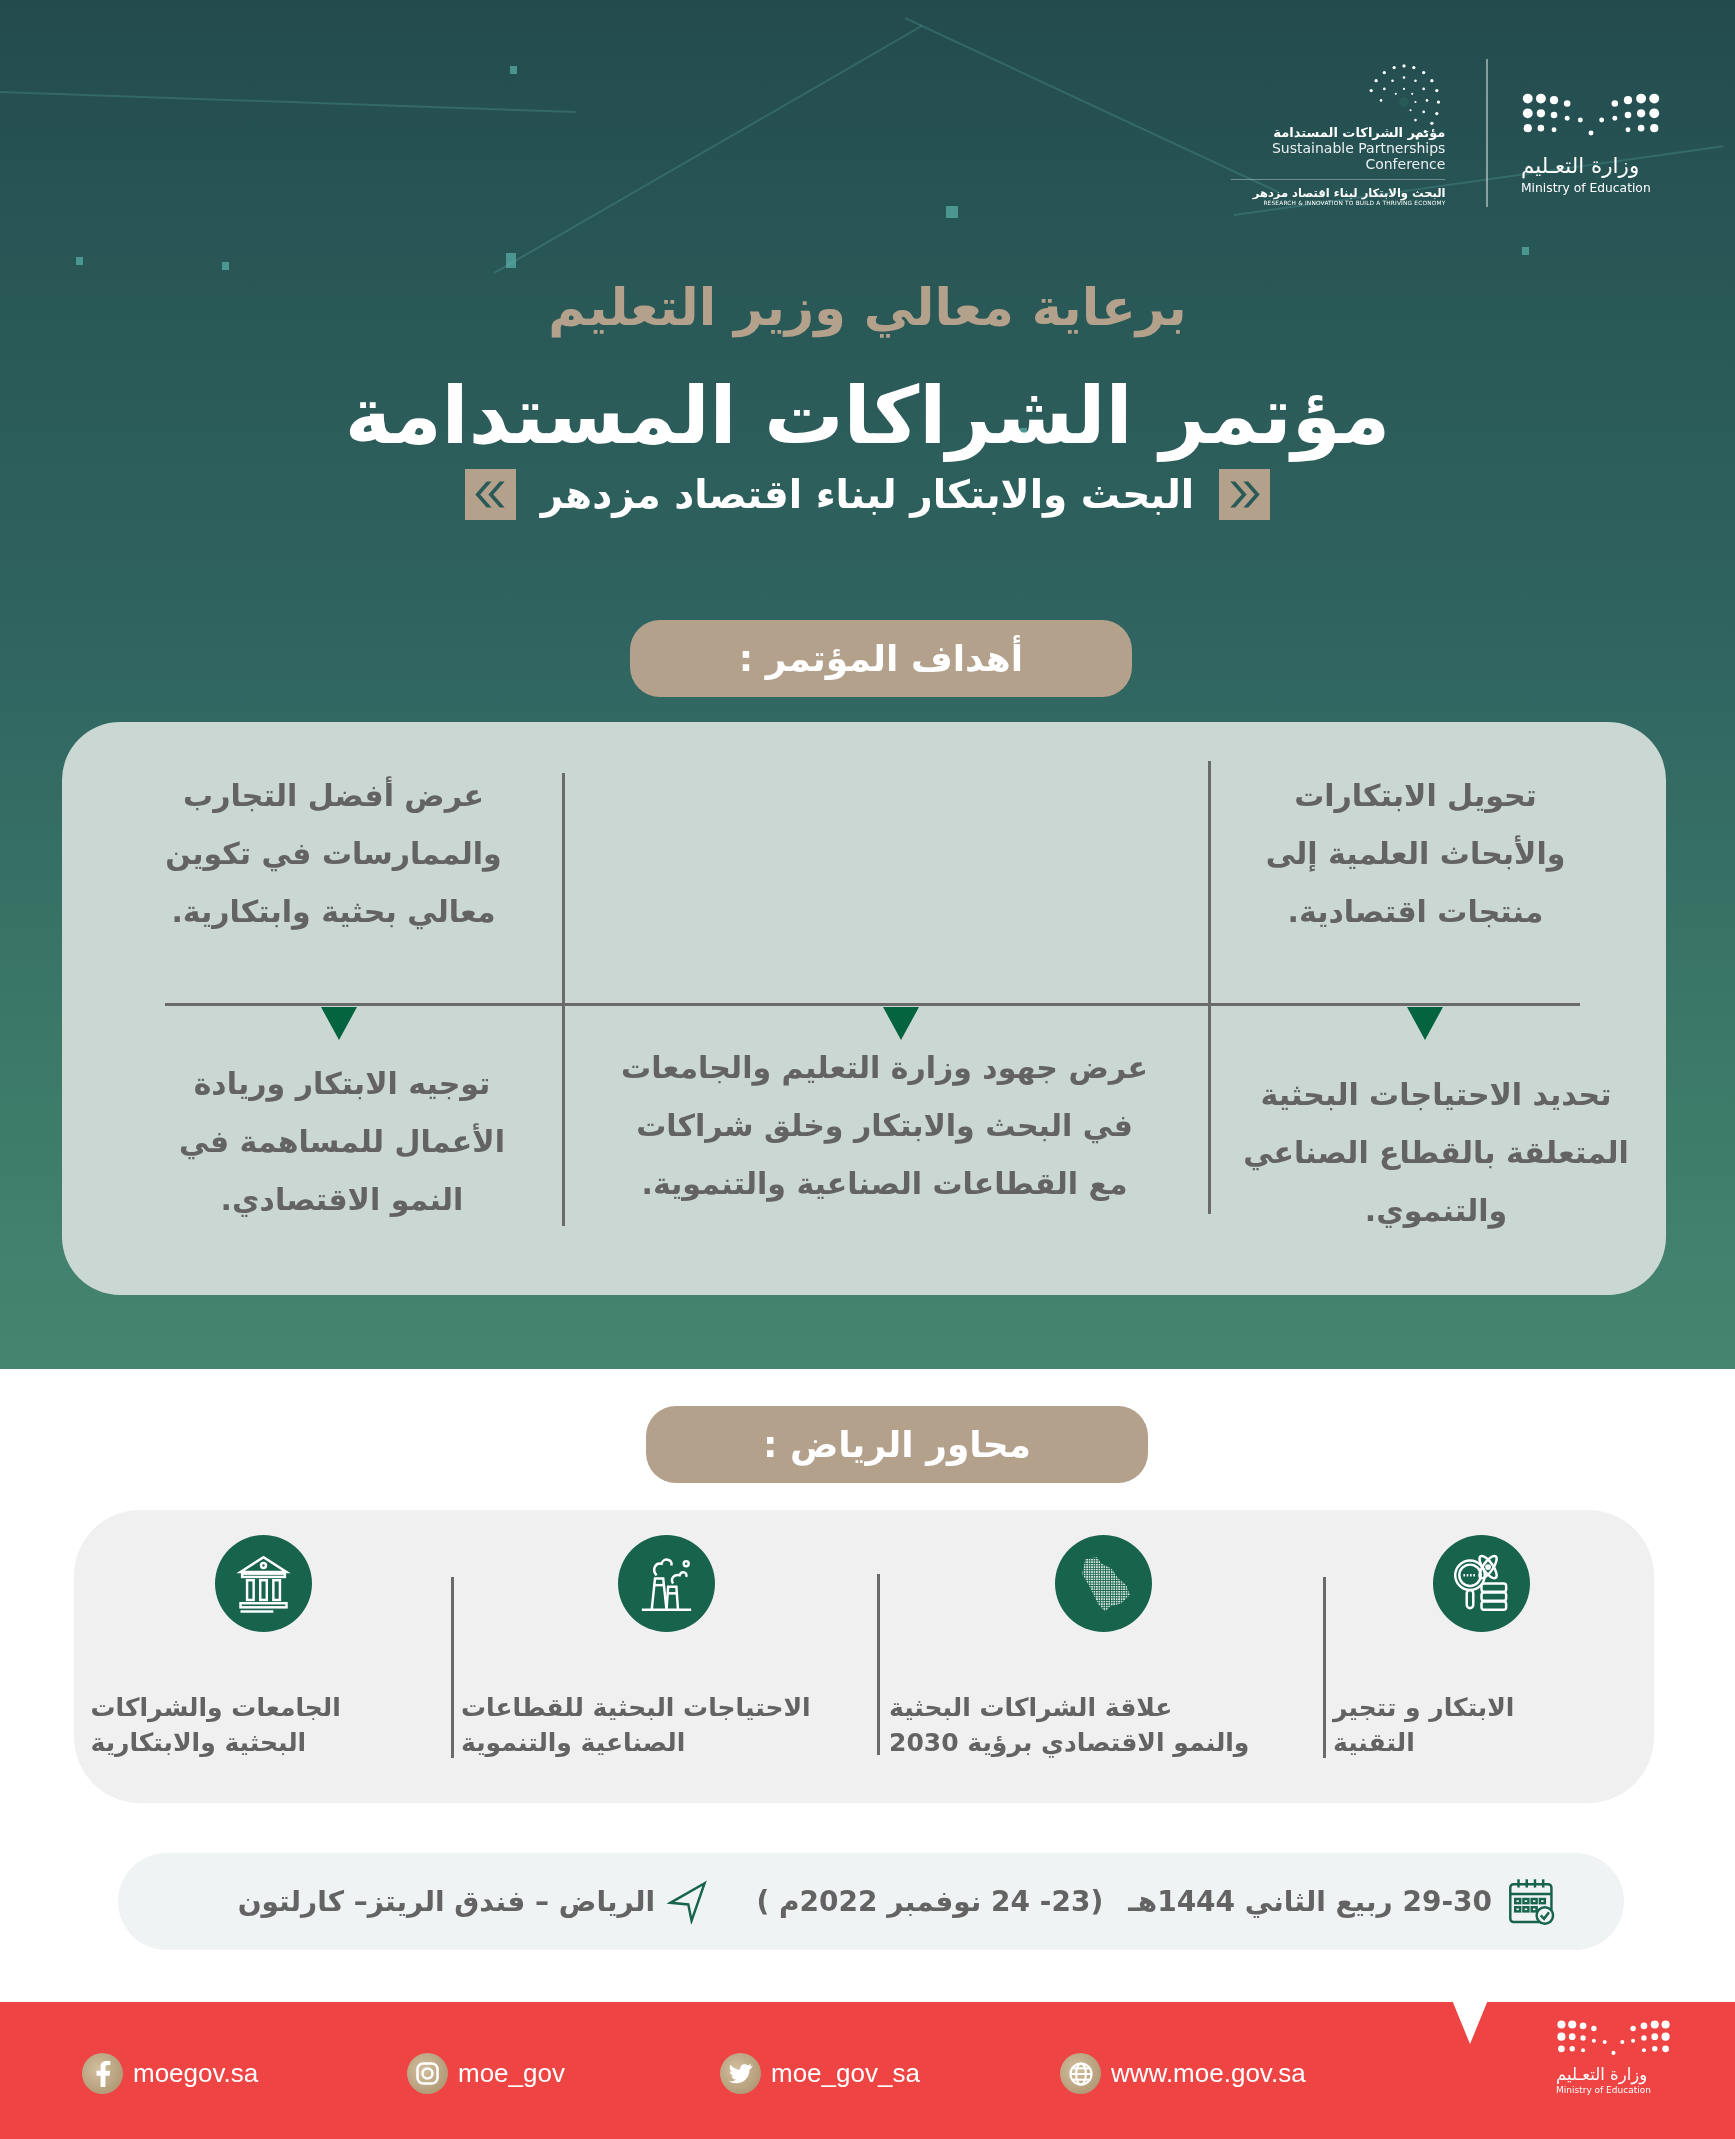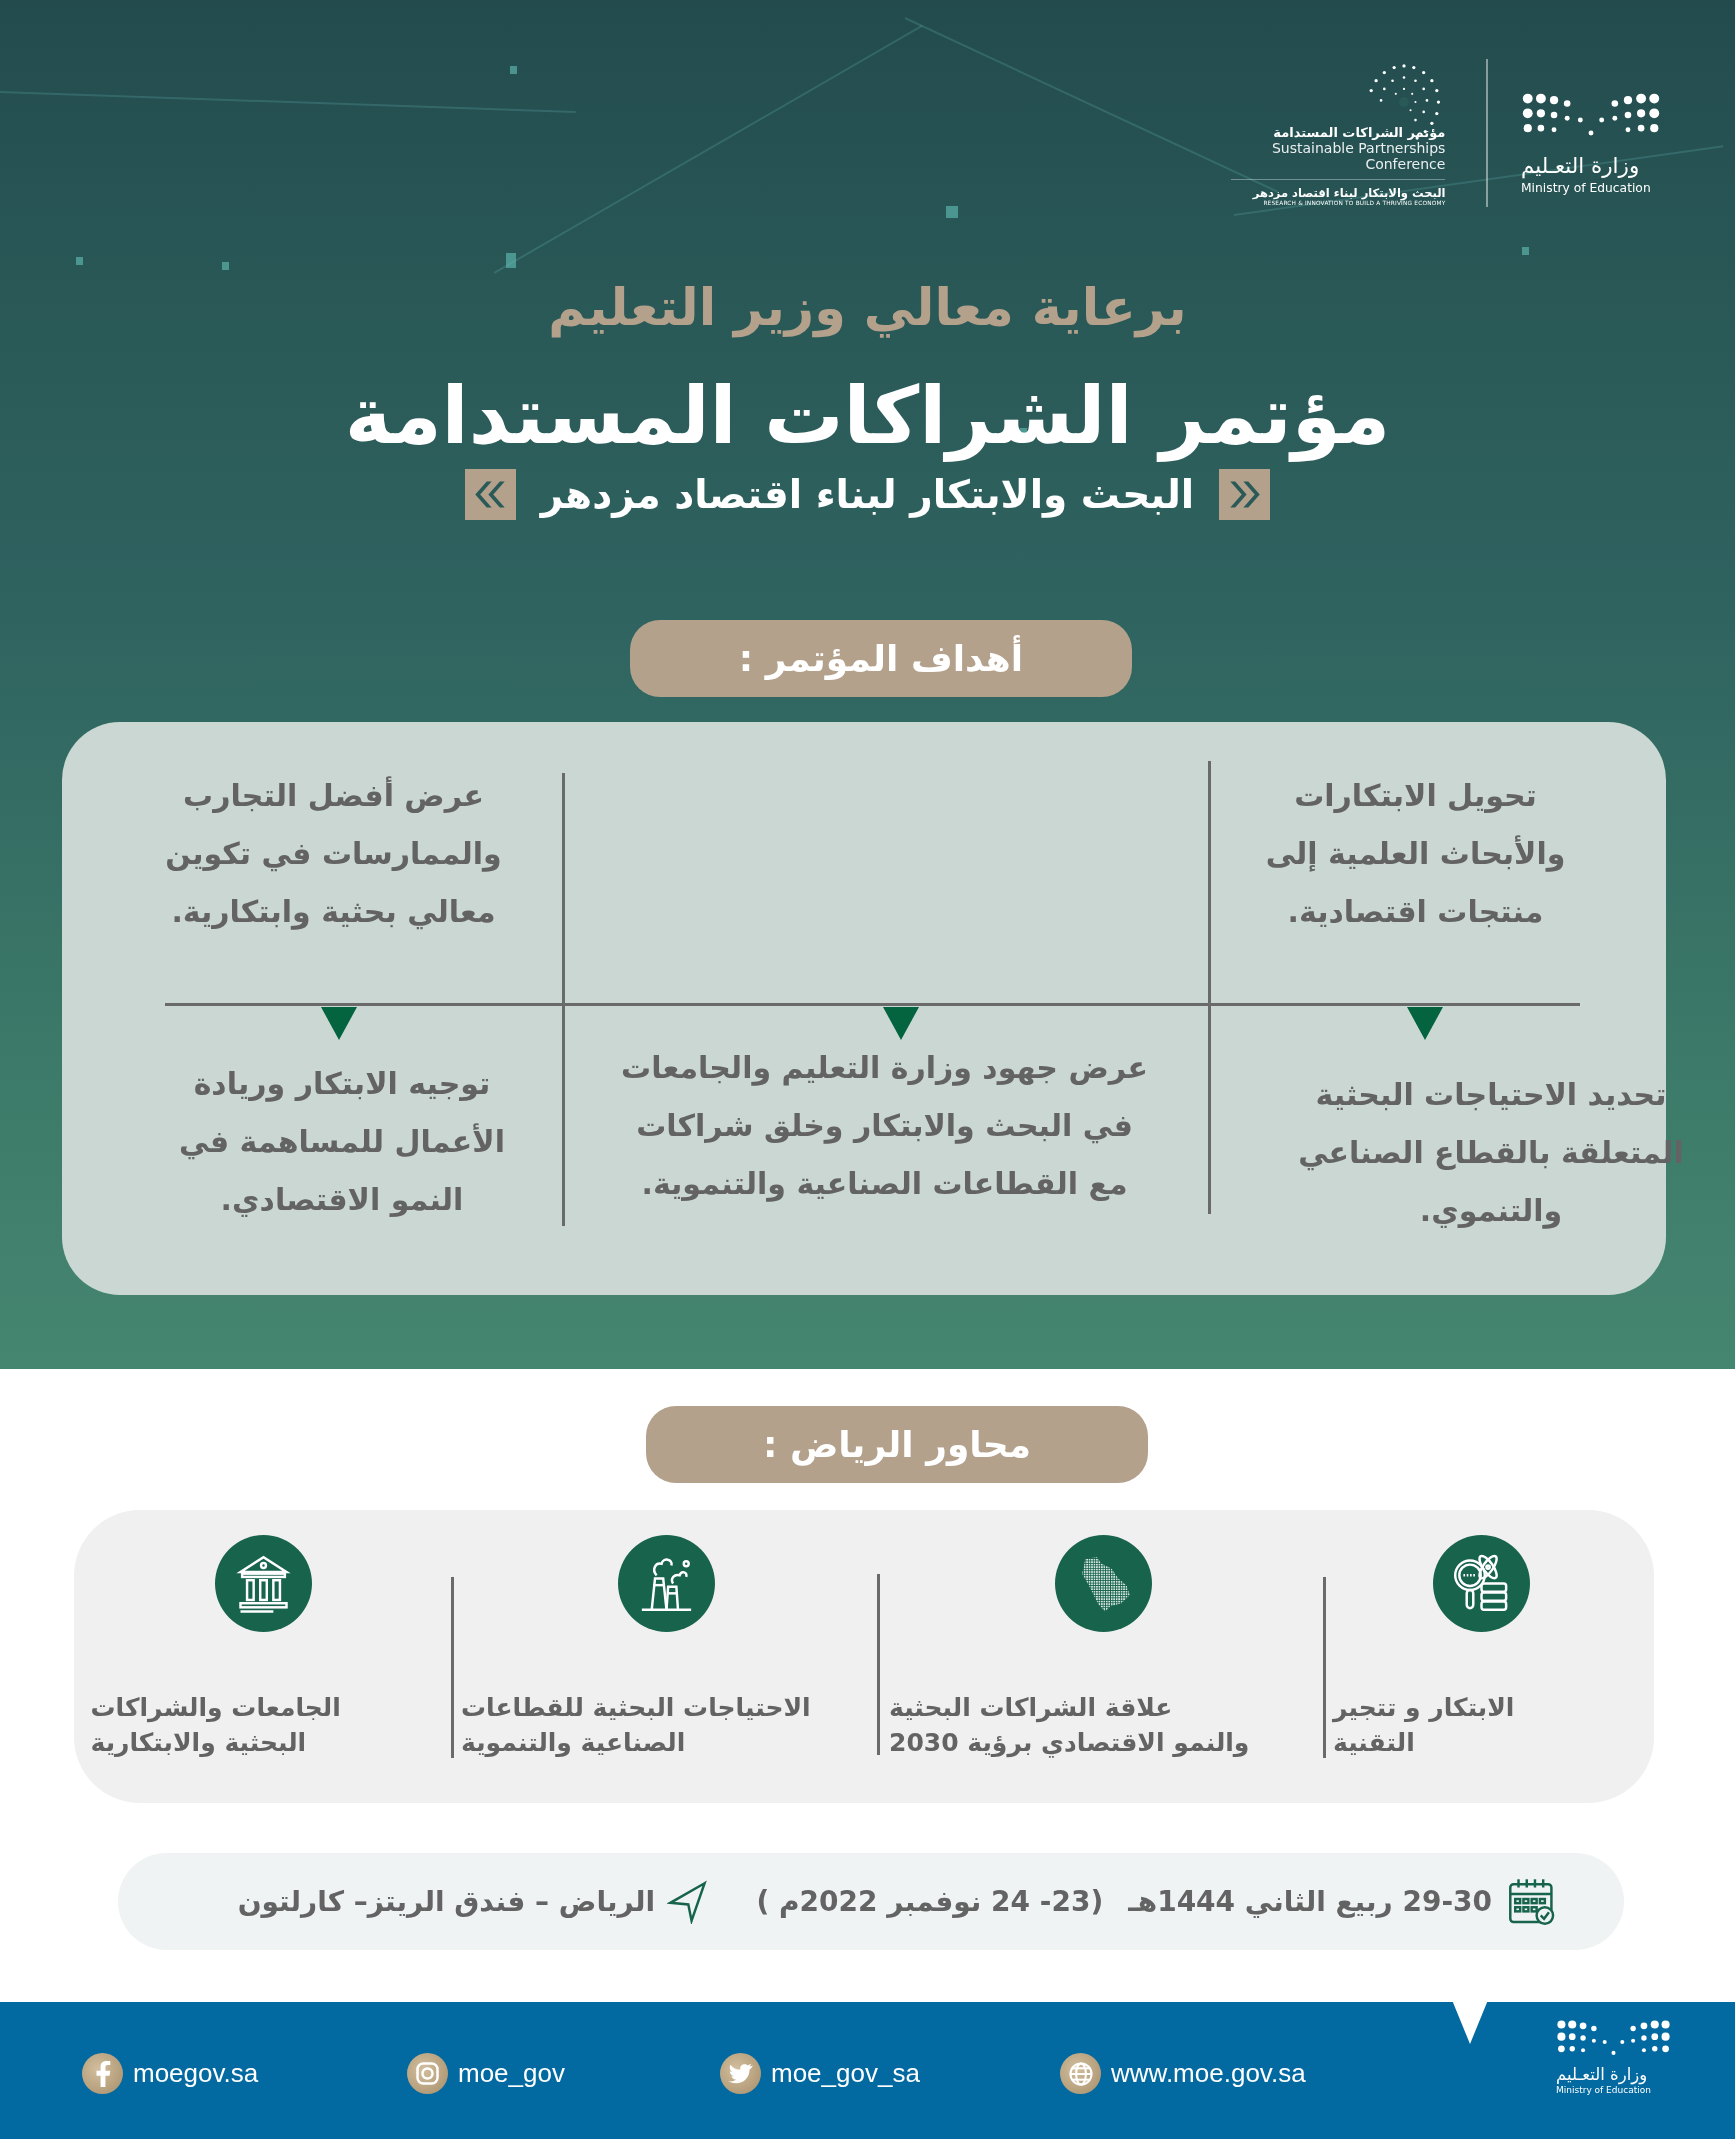--- a/index.html
+++ b/index.html
@@ -47,21 +47,21 @@
 
   .axes-card { position: absolute; left: 74px; top: 1510px; width: 1580px; height: 293px; background: #f0f0f0; border-radius: 66px; }
   .axis { position: absolute; top: 0; height: 293px; text-align: left; direction: rtl; }
   .axis .icon-c { width: 97px; height: 97px; border-radius: 50%; background: #17634c; margin: 25px auto 0; display: flex; align-items: center; justify-content: center; }
   .axis .lbl { color: #636363; font-size: 25px; font-weight: bold; line-height: 35px; margin-top: 58px; }
   .axsep { position: absolute; width: 3.3px; background: #6a6a6a; }
 
   .info-bar { position: absolute; left: 118px; top: 1853px; width: 1506px; height: 97px; background: #f0f3f3; border-radius: 49px; direction: rtl; display: flex; align-items: center; padding-right: 66px; }
   .info-bar .t { color: #636363; font-size: 28px; font-weight: bold; white-space: nowrap; }
 
-  .footer { position: absolute; left: 0; top: 2002px; width: 1735px; height: 138px; background: #0369a1; }
+  .footer { position: absolute; left: 0; top: 2002px; width: 1735px; height: 138px; background: #ef4444; }
   .footer-notch { position: absolute; right: 247px; top: -1.6px; width: 0; height: 0; border-left: 18px solid transparent; border-right: 18px solid transparent; border-top: 44px solid #ffffff; }
   .social { position: absolute; top: 51px; display: flex; align-items: center; direction: ltr; }
   .social .badge { width: 41px; height: 41px; border-radius: 50%; background: radial-gradient(circle at 40% 40%, #d2bf9f, #a68d68); display: flex; align-items: center; justify-content: center; margin-right: 10px; }
   .social .handle { color: #fff; font-size: 26px; font-family: "Liberation Sans", sans-serif; }
   .foot-logo { position: absolute; right: 64px; top: 16.5px; width: 115px; color: #fff; text-align: left; }
   .foot-logo .ar { font-size: 16.5px; direction: rtl; text-align: left; margin-top: 5px; }
   .foot-logo .en { font-size: 9px; margin-top: 1.6px; }
 </style>
 </head>
 <body>
@@ -179,21 +179,21 @@
 
     <div class="vline" style="left:1146px;top:39px;height:453px"></div>
     <div class="vline" style="left:500px;top:51px;height:453px"></div>
     <div class="hline" style="left:103px;top:281px;width:1415px"></div>
     <div class="tri" style="left:1345px;top:285px"></div>
     <div class="tri" style="left:821px;top:285px"></div>
     <div class="tri" style="left:259px;top:285px"></div>
 
     <div class="goal" style="left:1189px;top:45px;width:329px">تحويل الابتكارات والأبحاث العلمية إلى منتجات اقتصادية.</div>
     <div class="goal" style="left:66px;top:45px;width:411px">عرض أفضل التجارب والممارسات في تكوين معالي بحثية وابتكارية.</div>
-    <div class="goal" style="left:1215px;top:344px;width:428px">تحديد الاحتياجات البحثية المتعلقة بالقطاع الصناعي والتنموي.</div>
+    <div class="goal" style="left:1160px;top:344px;width:428px">تحديد الاحتياجات البحثية المتعلقة بالقطاع الصناعي والتنموي.</div>
     <div class="goal" style="left:559px;top:317px;width:527px">عرض جهود وزارة التعليم والجامعات في البحث والابتكار وخلق شراكات مع القطاعات الصناعية والتنموية.</div>
     <div class="goal" style="left:91px;top:333px;width:378px">توجيه الابتكار وريادة الأعمال للمساهمة في النمو الاقتصادي.</div>
   </div>
 </section>
 
 <div class="pill pill-axes">محاور الرياض :</div>
 
 <div class="axes-card">
   <div class="axsep" style="left:1249px;top:67px;height:181px"></div>
   <div class="axsep" style="left:803px;top:64px;height:181px"></div>

